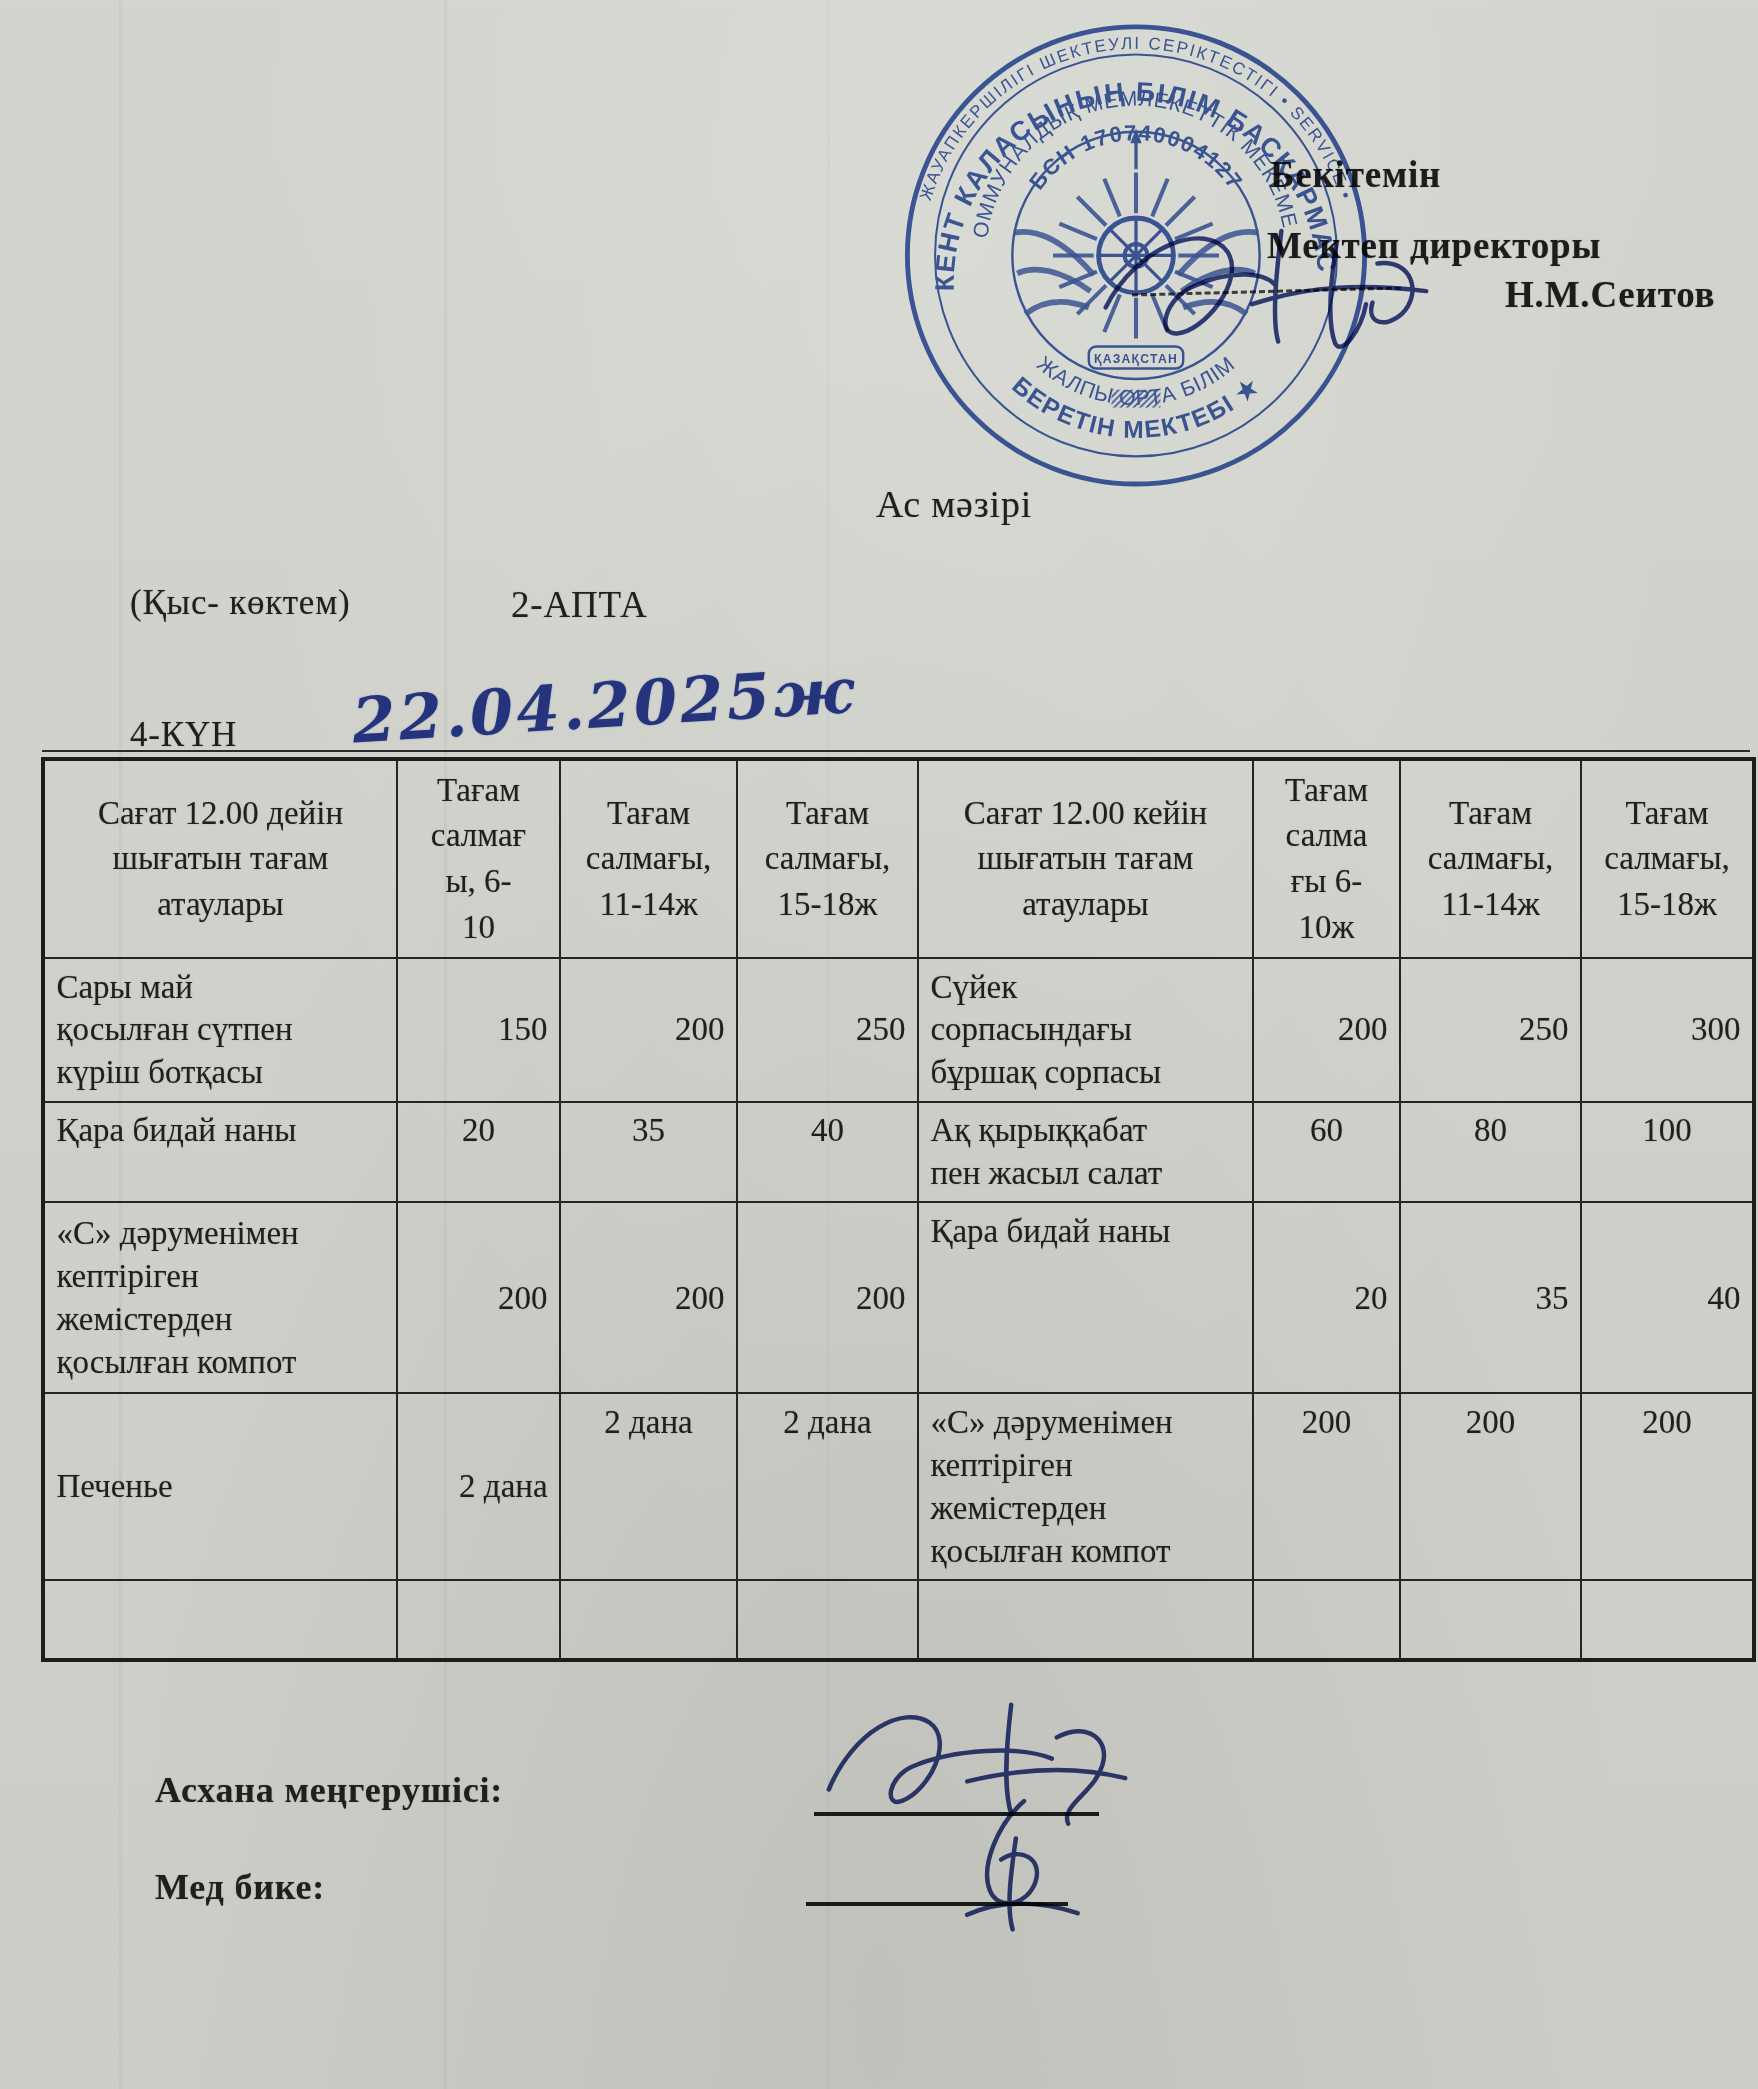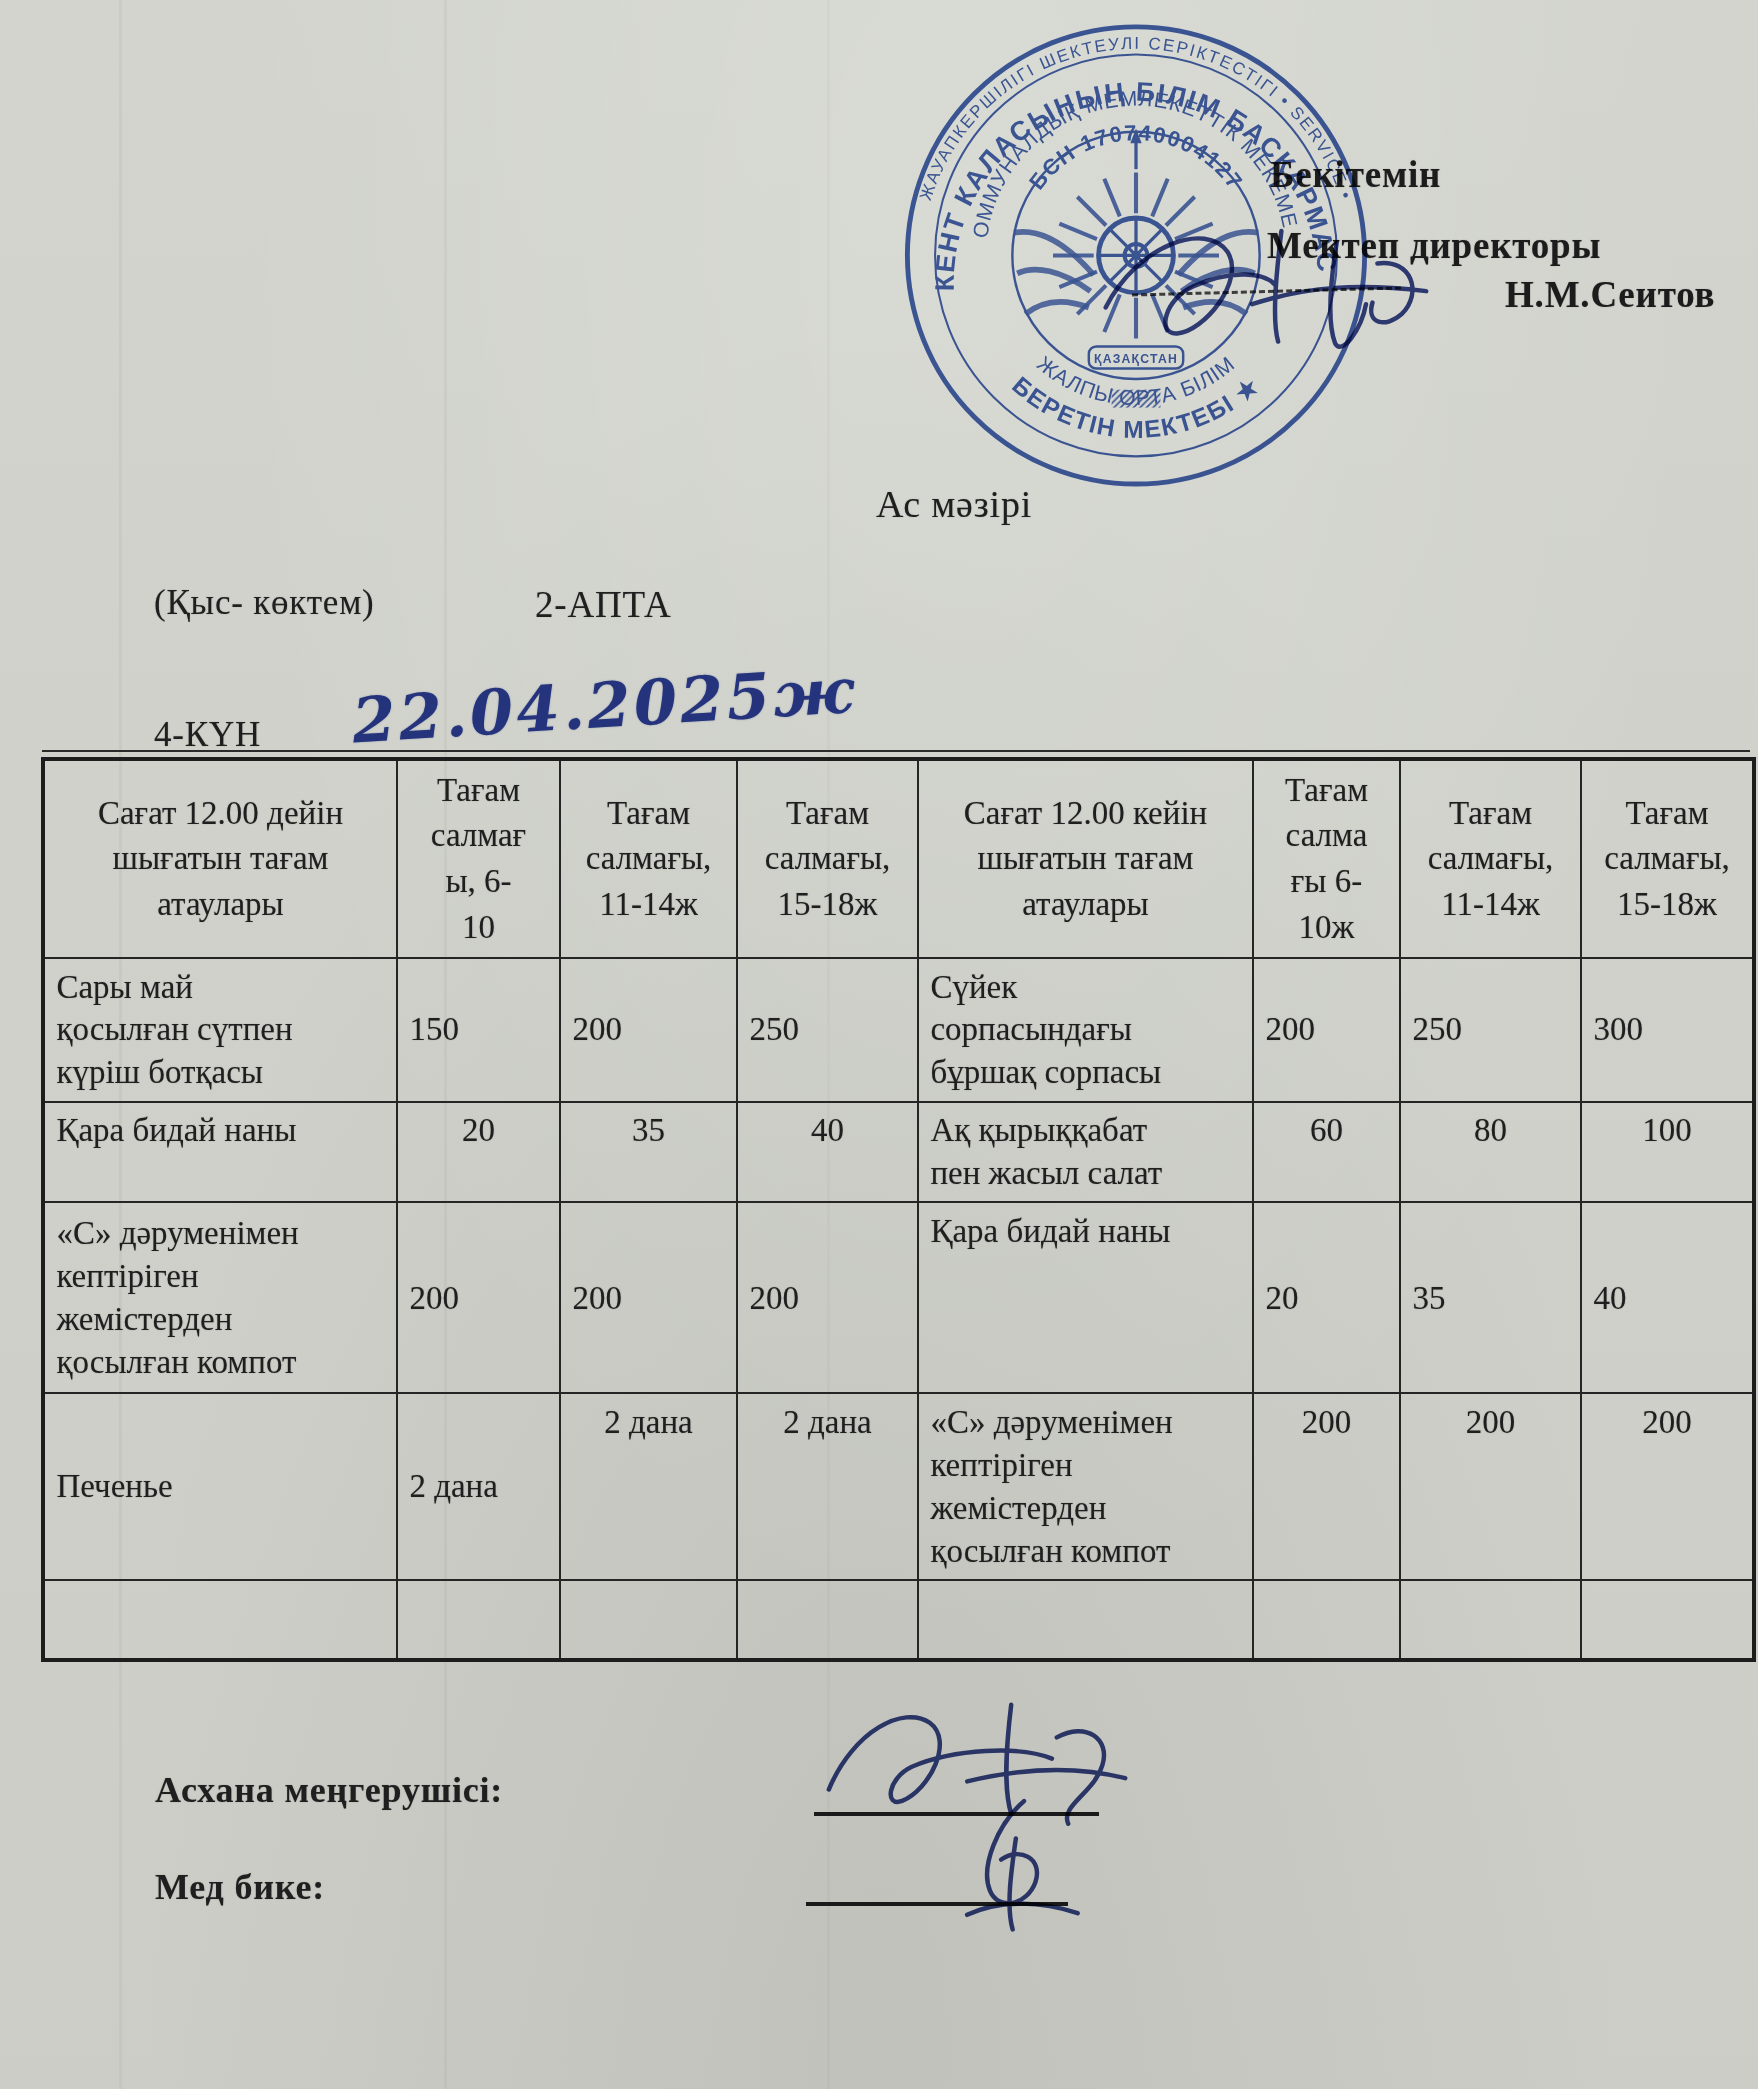--- a/index.html
+++ b/index.html
@@ -23,21 +23,21 @@
 
   
   .approve{font-weight:bold;font-size:37px;color:#1c1c1c;letter-spacing:0.8px;}
   .dash-line{
     position:absolute;left:1132px;top:290px;width:269px;height:0;
     border-top:3.3px dashed #3c3c3c;transform:rotate(-1.5deg);
   }
 
   
   .title{font-weight:normal;font-size:38px;letter-spacing:0.8px;}
-  .meta{font-size:35px;letter-spacing:0.8px;margin-left:24px;}
+  .meta{font-size:35px;letter-spacing:0.8px;}
   .hand-date{
     font-family:"DejaVu Serif", serif;
     font-style:italic;font-weight:600;
     font-size:62px;color:#2c3e9b;
     letter-spacing:3.3px;
     transform:rotate(-3.5deg);
     mix-blend-mode:multiply;
     text-shadow:0 0 1.6px rgba(44,62,155,0.45);
   }
 
@@ -56,21 +56,21 @@
     padding:6.5px 11.4px;
     font-weight:normal;
   }
   table.menu{border:4.1px solid #1d1d1d;}
   tr.hrow{height:199px;} tr.r1{height:140px;} tr.r2{height:86px;}
   tr.r3{height:191px;} tr.r4{height:163px;} tr.r5{height:80px;}
   .ctr{text-align:center;vertical-align:middle;}
   .ctr-top{text-align:left;vertical-align:top;}
   .tl-top{text-align:left;vertical-align:top;}
   .tl-mid{text-align:left;vertical-align:middle;}
-  .num{text-align:left;vertical-align:middle;}
+  .num{text-align:right;vertical-align:middle;}
   .num-top{text-align:center;vertical-align:top;}
   .num-hi{text-align:center;vertical-align:top;padding-top:28px;}
   table.menu th{line-height:1.38;}
 
   
   .footer-label{font-weight:bold;font-size:36px;letter-spacing:0.8px;}
   .sig-line{position:absolute;height:0;border-bottom:4.1px solid #1a1a1a;}
 
   .ink{mix-blend-mode:multiply;}
   svg text{font-family:"Liberation Sans", sans-serif;}

